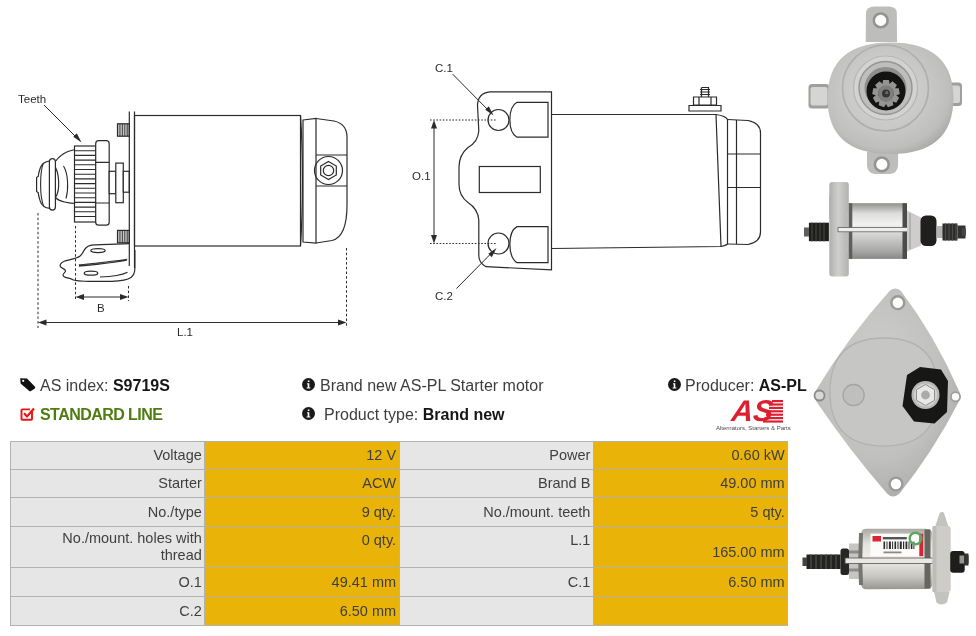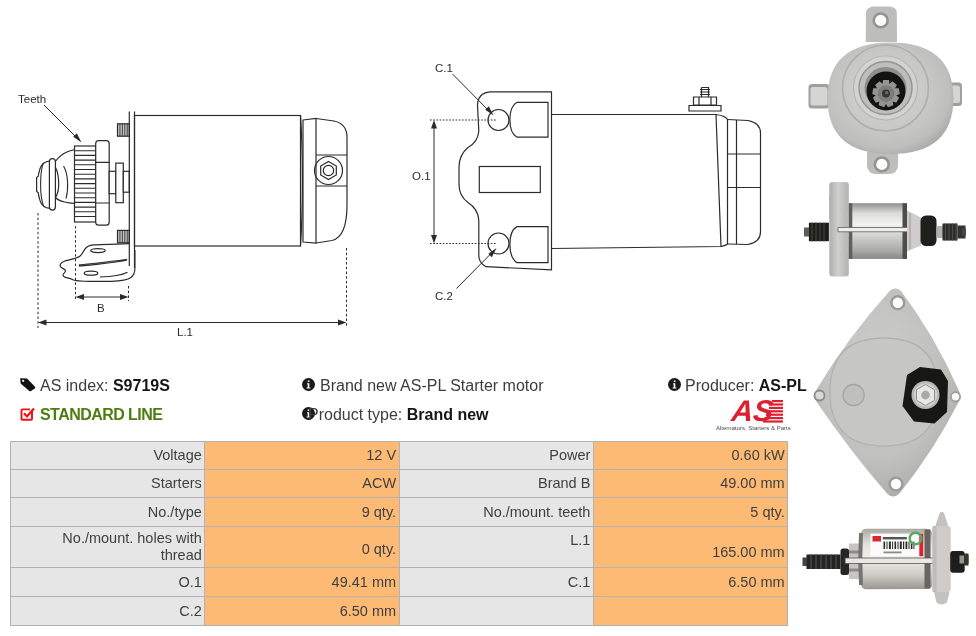--- a/index.html
+++ b/index.html
@@ -3,21 +3,21 @@
 <meta charset="utf-8">
 <style>
 html,body{margin:0;padding:0;background:#fff;}
 body{width:976px;height:636px;position:relative;font-family:"Liberation Sans",sans-serif;overflow:hidden;}
 .abs{position:absolute;}
 .inf{font-size:16px;color:#3d3d3d;white-space:nowrap;line-height:14px;}
 .inf b{color:#161616;}
 #specs{position:absolute;left:10px;top:441px;border-collapse:collapse;table-layout:fixed;font-size:14.5px;color:#3f3f3f;border:1px solid #a6a6a6;}
 #specs td{border:1px solid #b2b2b2;text-align:right;padding:0 2.5px 0 2px;vertical-align:middle;line-height:16.5px;}
 #specs td.g{background:#e6e6e6;}
-#specs td.w{background:#fdba74;margin-left:38px;}
+#specs td.w{background:#eab308;margin-left:38px;}
 </style>
 </head>
 <body>
 
 <svg class="abs" style="left:0;top:0" width="976" height="636" viewBox="0 0 976 636">
 <defs>
 <g id="arrowR">
         <path d="M0,0 L-9,-3 L-9,3 Z"></path>
       </g>
 </defs>
@@ -299,21 +299,21 @@
 <svg class="abs" style="left:302px;top:378px" width="13" height="13" viewBox="0 0 24 24">
   <circle cx="12" cy="12" r="12" fill="#1a1a1a"></circle>
   <path d="M9.5,9.5 h4 v8 h2 v2 h-7 v-2 h2 v-6 h-1.5 Z M10.7,4.6 h3 v3 h-3 Z" fill="#fff"></path>
 </svg>
 <div class="abs inf" style="left:320px;top:379px">Brand new AS-PL Starter motor</div>
 
 <svg class="abs" style="left:302px;top:407px" width="13" height="13" viewBox="0 0 24 24">
   <circle cx="12" cy="12" r="12" fill="#1a1a1a"></circle>
   <path d="M9.5,9.5 h4 v8 h2 v2 h-7 v-2 h2 v-6 h-1.5 Z M10.7,4.6 h3 v3 h-3 Z" fill="#fff"></path>
 </svg>
-<div class="abs inf" style="left:308px;top:408px">Product type: <b>Brand new</b></div>
+<div class="abs inf" style="left:324px;top:408px">Product type: <b>Brand new</b></div>
 
 <svg class="abs" style="left:668px;top:378px" width="13" height="13" viewBox="0 0 24 24">
   <circle cx="12" cy="12" r="12" fill="#1a1a1a"></circle>
   <path d="M9.5,9.5 h4 v8 h2 v2 h-7 v-2 h2 v-6 h-1.5 Z M10.7,4.6 h3 v3 h-3 Z" fill="#fff"></path>
 </svg>
 <div class="abs inf" style="left:685px;top:379px">Producer: <b>AS-PL</b></div>
 
 <table id="specs">
 <colgroup>
       <col style="width:194.3px">
@@ -322,34 +322,34 @@
       <col style="width:194.3px">
     </colgroup>
 <tbody>
       <tr style="height:28px">
         <td class="g">Voltage</td>
         <td class="w">12 V</td>
         <td class="g">Power</td>
         <td class="w">0.60 kW</td>
       </tr>
 <tr style="height:28px">
-        <td class="g">Starters</td>
+        <td class="g">Starter</td>
         <td class="w">ACW</td>
         <td class="g">Brand B</td>
         <td class="w">49.00 mm</td>
       </tr>
 <tr style="height:28.5px">
         <td class="g">No./type</td>
         <td class="w">9 qty.</td>
         <td class="g">No./mount. teeth</td>
         <td class="w">5 qty.</td>
       </tr>
 <tr style="height:41px">
         <td class="g">No./mount. holes with<br>thread</td>
-        <td class="w" style="vertical-align:top;padding-top:14px">0 qty.</td>
+        <td class="w" style="vertical-align:top;padding-top:5px">0 qty.</td>
         <td class="g" style="vertical-align:top;padding-top:5px">L.1</td>
         <td class="w" style="vertical-align:top;padding-top:17px">165.00 mm</td>
       </tr>
 <tr style="height:29.5px">
         <td class="g">O.1</td>
         <td class="w">49.41 mm</td>
         <td class="g">C.1</td>
         <td class="w">6.50 mm</td>
       </tr>
 <tr style="height:28.5px">

